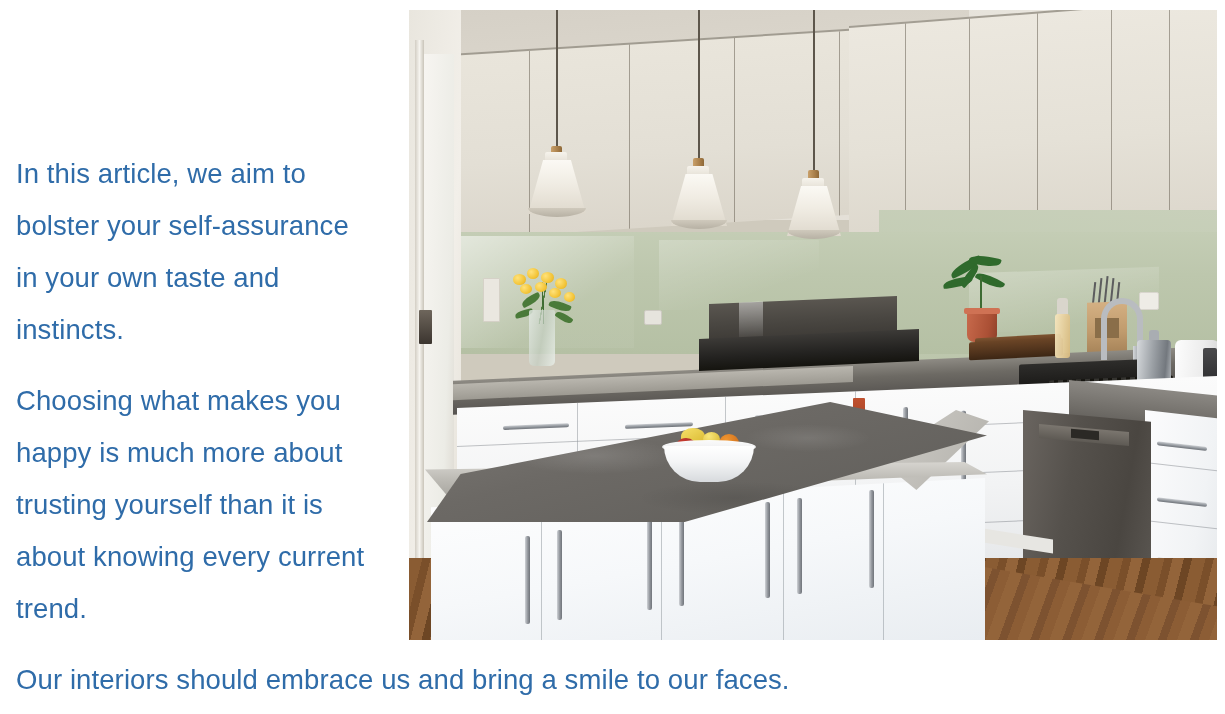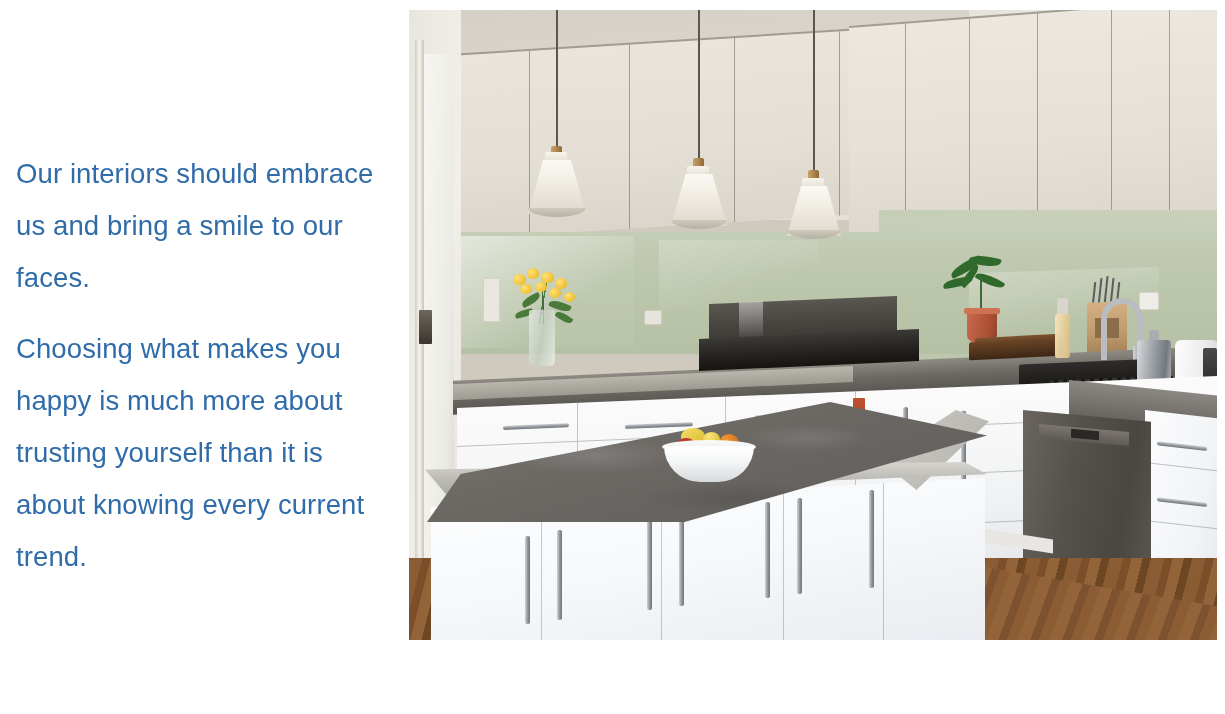--- a/index.html
+++ b/index.html
@@ -637,18 +637,19 @@
     <div class="kp pend-wood" style="left:399px;top:160px;height:38px;"></div>
     <div class="kp pend-collar" style="left:393px;top:168px;"></div>
     <div class="kp pend-shade" style="left:378px;top:176px;width:54px;height:50px;"></div>
     <div class="kp pend-lip" style="left:378px;top:220px;width:54px;height:9px;"></div>
 
   </div>
 
   <div id="article">
     <div id="photo-float"></div>
     <div id="text-flow">
+      <p class="para">In this article, we aim to bolster your self-assurance in your own taste and instincts.</p>
+      <p class="para">Choosing what makes you happy is much more about trusting yourself than it is about knowing every current trend.</p>
       <p class="para">Our interiors should embrace us and bring a smile to our faces.</p>
-      <p class="para">Choosing what makes you happy is much more about trusting yourself than it is about knowing every current trend.</p>
     </div>
   </div>
 
 </div>
 
 </body></html>

